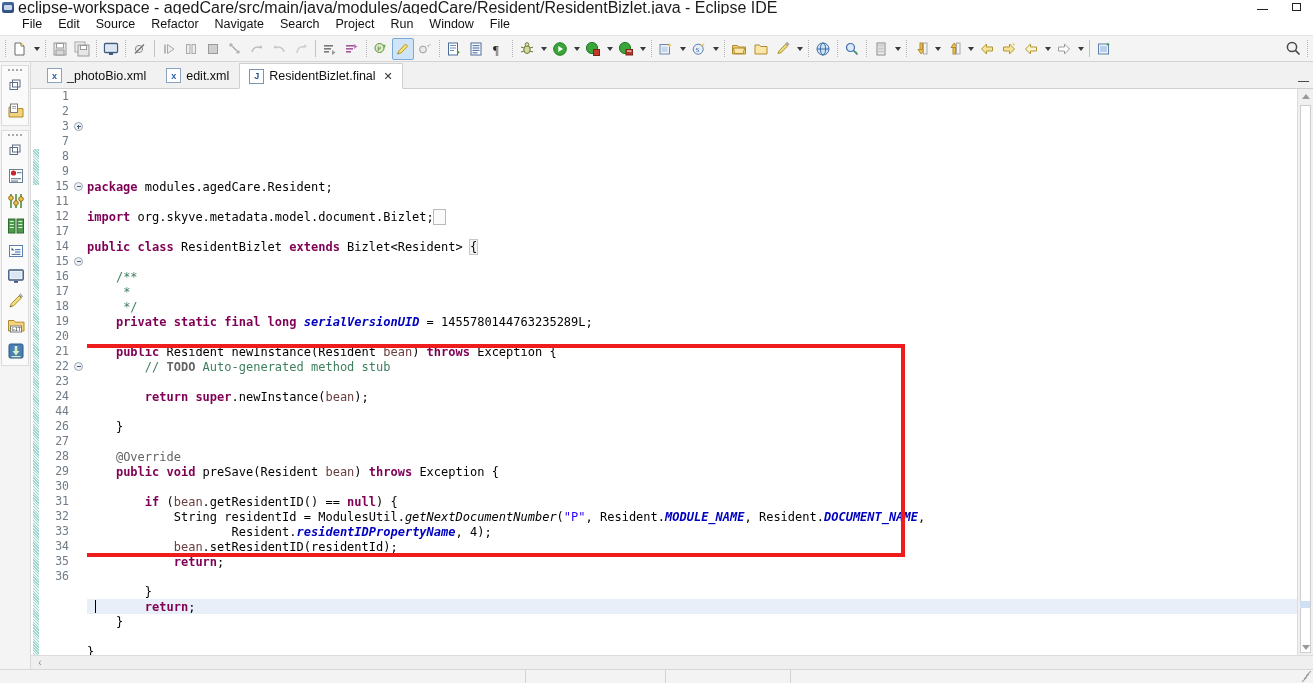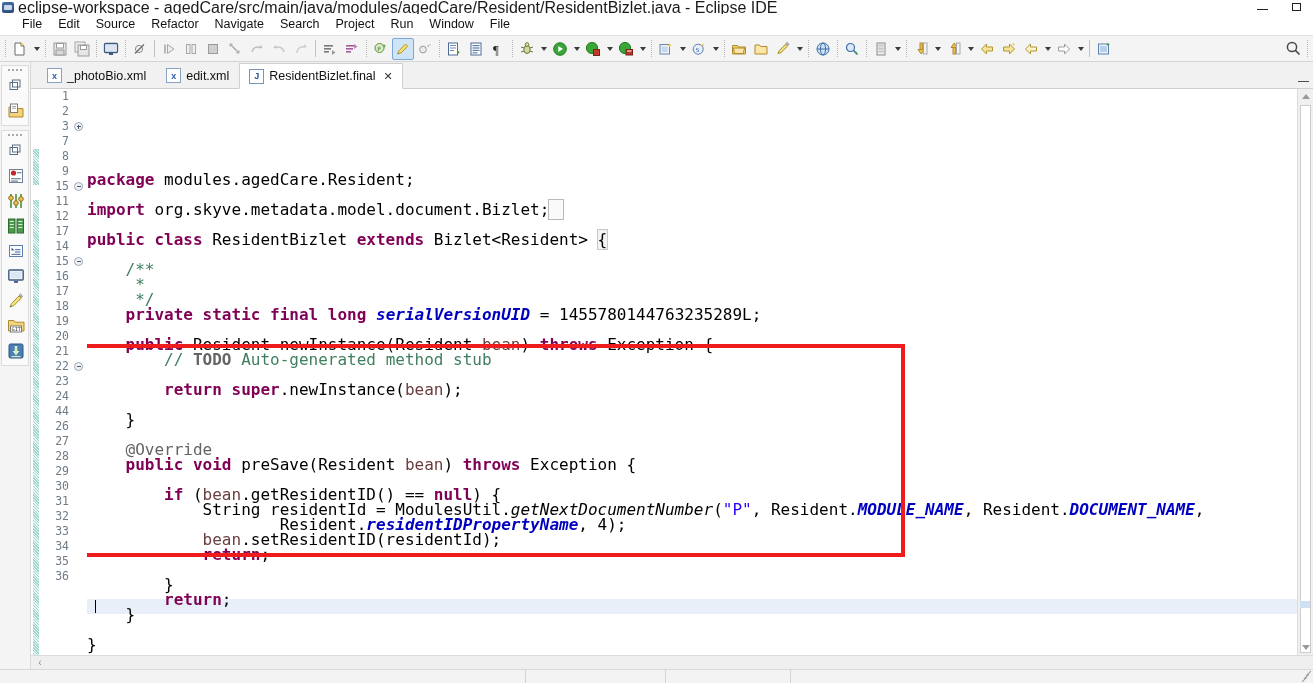--- a/index.html
+++ b/index.html
@@ -258,25 +258,25 @@
     left:1.5px; top:3px; width:4px; height:1px; background:#4b5a68;
   }
   .fold.plus::after {
     content:""; position:absolute;
     left:3px; top:1.5px; width:1px; height:4px; background:#4b5a68;
   }
   .code {
     flex: 1 1 auto;
     position: relative;
     font-family: "DejaVu Sans Mono", monospace;
-    font-size: 16px;
+    font-size: 12px;
     line-height: 15px;
     white-space: pre;
     overflow: hidden;
-    padding-top: 8px;
+    padding-top: 16px;
     background:#ffffff;
   }
   .code .cl {
     height: 15px;
     line-height: 15px;
     white-space: pre;
   }
   
   .kw  { color:#7f0055; font-weight:bold; }
   .str { color:#2a00ff; }

